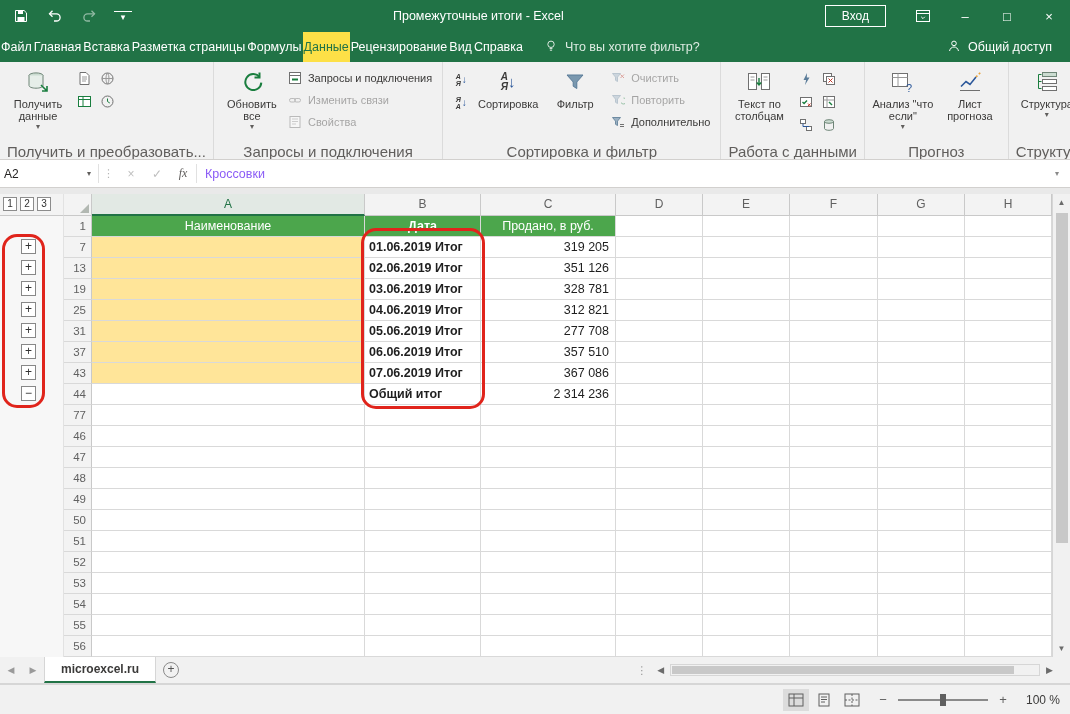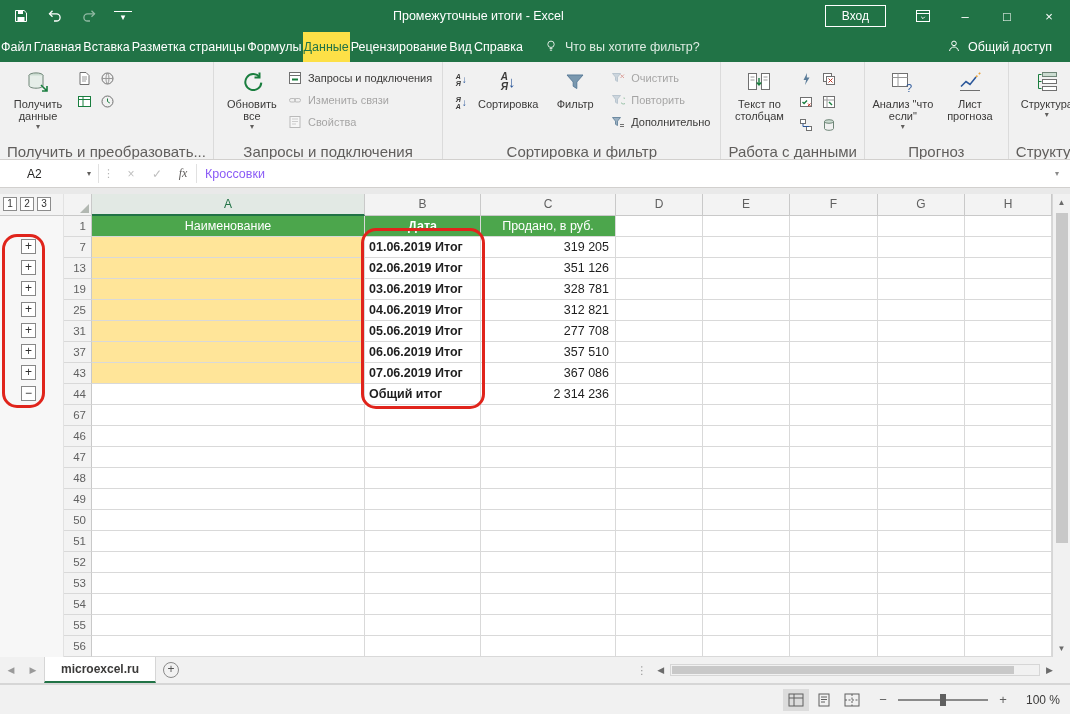--- a/index.html
+++ b/index.html
@@ -39,21 +39,21 @@
   .icongrid { display:grid; grid-template-columns:repeat(2,23px); grid-auto-rows:23px; align-items:center; justify-items:center; padding-top:2px; }
   .sortcol { display:flex; flex-direction:column; gap:2px; padding-top:4px; }
   .sortbtn { width:24px; height:21px; display:flex; align-items:center; justify-content:center; gap:1px; }
   .azmini { display:flex; flex-direction:column; font-size:7px; line-height:7px; color:#3B3A39; font-weight:700; }
   .azarrow { font-size:10px; color:#2B579A; line-height:10px; }
   .azbig { display:flex; flex-direction:column; font-size:10px; line-height:10px; font-weight:700; color:#3B3A39; }
   .azarrowbig { font-size:15px; color:#2B579A; }
 
   
   .formulabar { height:28px; background:#fff; border-bottom:1px solid #D2D0CE; display:flex; align-items:stretch; font-size:12px; }
-  .namebox { width:98px; display:flex; align-items:center; padding-left:27px; color:#252423; }
+  .namebox { width:98px; display:flex; align-items:center; padding-left:4px; color:#252423; }
   .nb-caret { margin-left:auto; padding-right:7px; color:#605E5C; font-size:8px; }
   .fbsep { width:1px; background:#E1E1E1; margin:4px 0; }
   .fbdots { display:flex; align-items:center; color:#B5B5B5; padding:0 4px; font-size:11px; }
   .fbbtn { width:26px; display:flex; align-items:center; justify-content:center; color:#BFBFBF; font-size:12px; }
   .fbfx { color:#605E5C; font-style:italic; font-family:"Liberation Serif", serif; }
   .fbinput { flex:1; display:flex; align-items:center; padding-left:8px; color:#8b5cf6; font-size:12.5px; }
   .fbexpand { width:26px; display:flex; align-items:center; justify-content:center; color:#8A8A8A; font-size:8px; }
   .fbgap { height:6px; background:#E9E9E9; }
 
   
@@ -610,21 +610,21 @@
         <div class="cell w-B bold">Общий итог</div>
         <div class="cell w-C num">2 314 236</div>
         <div class="cell w-D"></div>
         <div class="cell w-E"></div>
         <div class="cell w-F"></div>
         <div class="cell w-G"></div>
         <div class="cell w-H"></div>
       </div>
       <div class="grid-row">
         <div class="gut"></div>
-        <div class="rowhead">67</div>
+        <div class="rowhead">77</div>
         <div class="cell w-A"></div>
         <div class="cell w-B"></div>
         <div class="cell w-C"></div>
         <div class="cell w-D"></div>
         <div class="cell w-E"></div>
         <div class="cell w-F"></div>
         <div class="cell w-G"></div>
         <div class="cell w-H"></div>
       </div>
       <div class="grid-row">

